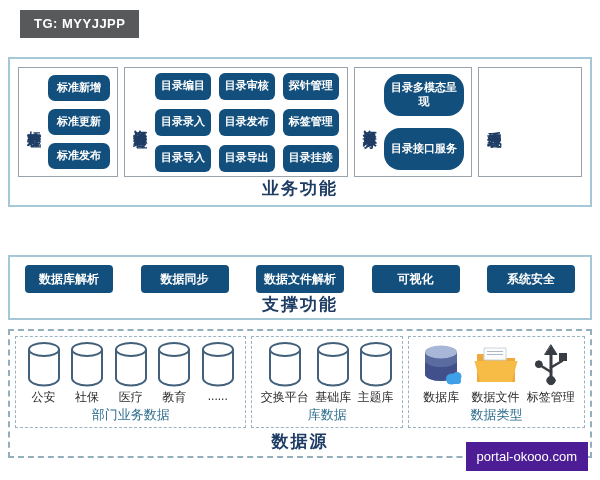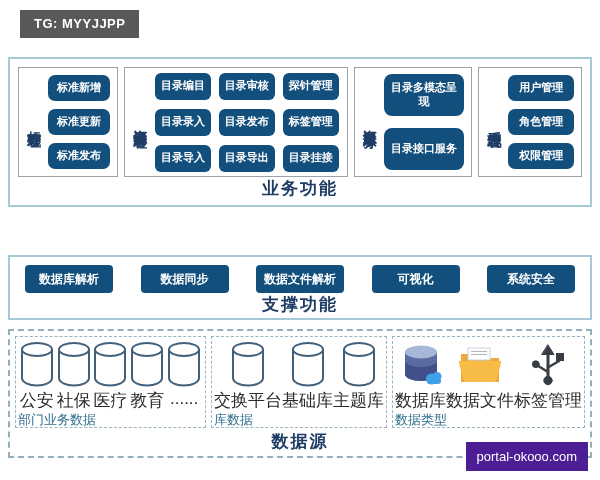--- a/index.html
+++ b/index.html
@@ -39,38 +39,38 @@
     border-radius:6px; display:flex; align-items:center; justify-content:center;
     text-align:center; cursor:pointer; line-height:1.25; padding:0 4px; }
 
   .stack { flex:1; display:flex; flex-direction:column; justify-content:center;
     gap:8px; padding:0 3px; }
   .stack .btn { height:26px; border-radius:7px; }
   .grid3 { flex:1; display:grid; grid-template-columns:repeat(3,1fr); gap:9px 8px;
     padding:2px 4px; align-content:center; }
   .grid3 .btn { height:27px; }
   .stack-tall { gap:12px; }
-  .stack-tall .btn { height:42px; border-radius:8px; }
+  .stack-tall .btn { height:42px; border-radius:16px; }
 
   
   .sec-support { height:65px; margin-bottom:9px; padding-top:8px;margin-top:48px; }
   .support-row { display:flex; justify-content:space-between; padding:0 15px; }
   .btn-mid { width:88px; height:28px; border-radius:4px; font-size:12px; }
 
   
   .sec-data { height:129px; border:2px dashed #93afbd; padding:5px 5px 0; }
   .ds-row { display:flex; gap:5px; height:92px; }
   .ds-group { border:1px dashed #9ab3c0; display:flex; flex-direction:column; padding:4px 2px 2px; }
   .ds-g1 { flex:232 1 0; }
   .ds-g2 { flex:150 1 0; }
   .ds-g3 { flex:176 1 0; }
   .ds-items { flex:1; display:flex; justify-content:space-evenly; align-items:flex-start; }
   .ds-item { display:flex; flex-direction:column; align-items:center; gap:2px; }
-  .ds-item-label { font-size:17px; color:#2b2b2b; white-space:nowrap; }
-  .ds-group-label { text-align:left; font-size:13px; color:#2e6e8e; height:18px; line-height:16px; }
+  .ds-item-label { font-size:12px; color:#2b2b2b; white-space:nowrap; }
+  .ds-group-label { text-align:center; font-size:13px; color:#2e6e8e; height:18px; line-height:16px; }
   .sec-data .sec-label { height:30px; line-height:28px; }
   .icon { display:block; }
 </style>
 </head>
 <body>
 
 <div class="stage">
 
   <div class="badge">TG: MYYJJPP</div>
 
@@ -106,25 +106,20 @@
         <div class="group group-svc">
           <div class="vtitle">资源目录服务</div>
           <div class="stack stack-tall">
             <div class="btn">目录多模态呈现</div>
             <div class="btn">目录接口服务</div>
           </div>
         </div>
 
         <div class="group group-sys">
           <div class="vtitle">系统管理</div>
-          <div class="stack">
-            <div class="btn">用户管理</div>
-            <div class="btn">角色管理</div>
-            <div class="btn">权限管理</div>
-          </div>
         </div>
 
       </div>
       <div class="sec-label">业务功能</div>
     </section>
 
     <section class="sec sec-support">
       <div class="support-row">
         <div class="btn btn-mid">数据库解析</div>
         <div class="btn btn-mid">数据同步</div>

